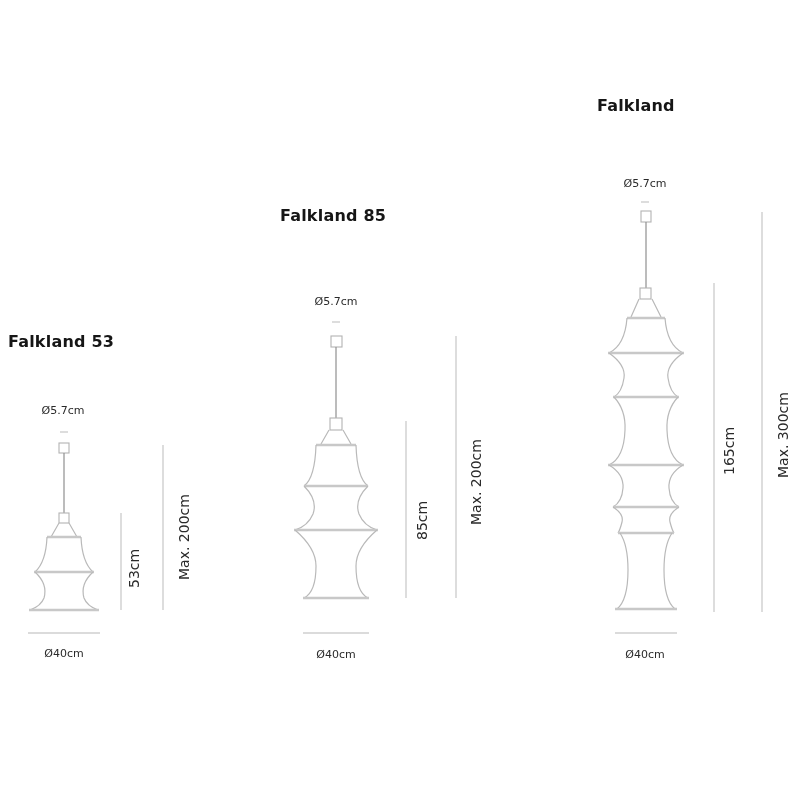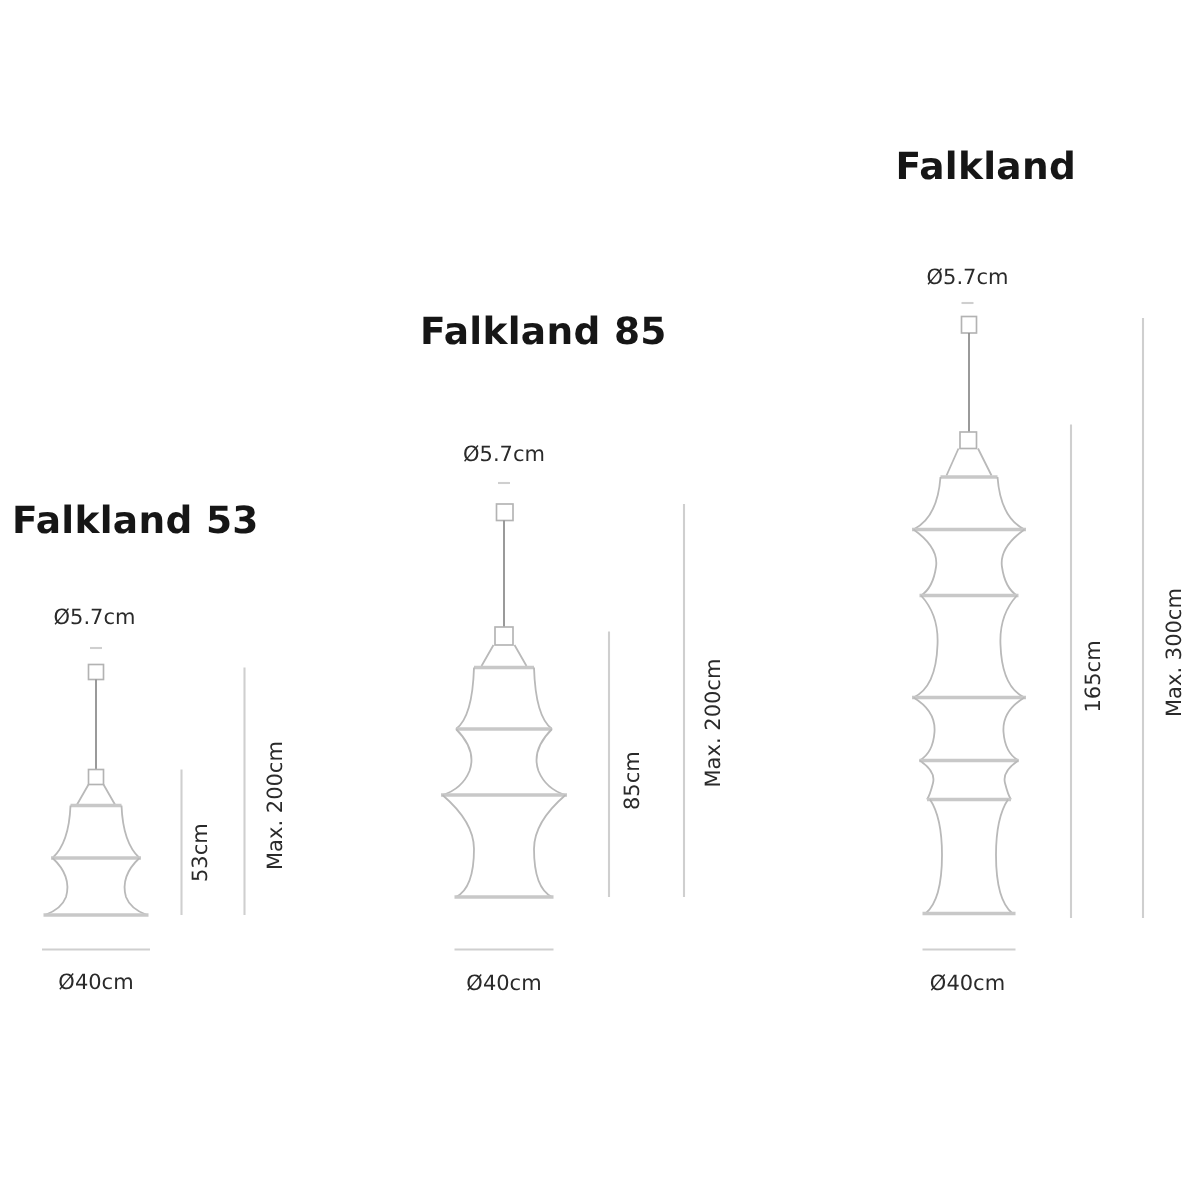--- a/index.html
+++ b/index.html
@@ -1,18 +1,18 @@
 <!DOCTYPE html>
 <html><head>
 <meta charset="utf-8">
 <style>
   html, body { margin: 0; padding: 0; background: #ffffff; }
   body { width: 800px; height: 800px; position: relative; overflow: hidden; font-family: "DejaVu Sans", "Liberation Sans", sans-serif; color: #1a1a1a; }
-  .title { position: absolute; font-family: "DejaVu Sans", sans-serif; font-weight: bold; font-size: 25px; color: #161616; white-space: nowrap; letter-spacing: 0.2px; }
-  .label { position: absolute; font-family: "DejaVu Sans", sans-serif; font-size: 14px; color: #2a2a2a; white-space: nowrap; transform: translateX(-50%); }
+  .title { position: absolute; font-family: "DejaVu Sans", sans-serif; font-weight: bold; font-size: 16px; color: #161616; white-space: nowrap; letter-spacing: 0.2px; }
+  .label { position: absolute; font-family: "DejaVu Sans", sans-serif; font-size: 11px; color: #2a2a2a; white-space: nowrap; transform: translateX(-50%); }
   .vlabel { position: absolute; font-family: "DejaVu Sans", sans-serif; font-size: 14px; color: #2a2a2a; white-space: nowrap; transform-origin: 0 0; transform: rotate(-90deg); }
   svg.drawing { position: absolute; left: 0; top: 0; }
   .dim { stroke: #cfcfcf; stroke-width: 1.4; fill: none; }
   .shade { stroke: #b9b9b9; stroke-width: 1.2; fill: none; }
   .ring { stroke: #c8c8c8; stroke-width: 2.4; fill: none; }
   .cord { stroke: #8f8f8f; stroke-width: 1.2; fill: none; }
   .box { stroke: #b3b3b3; stroke-width: 1.1; fill: #ffffff; }
 </style>
 </head>
 <body>

